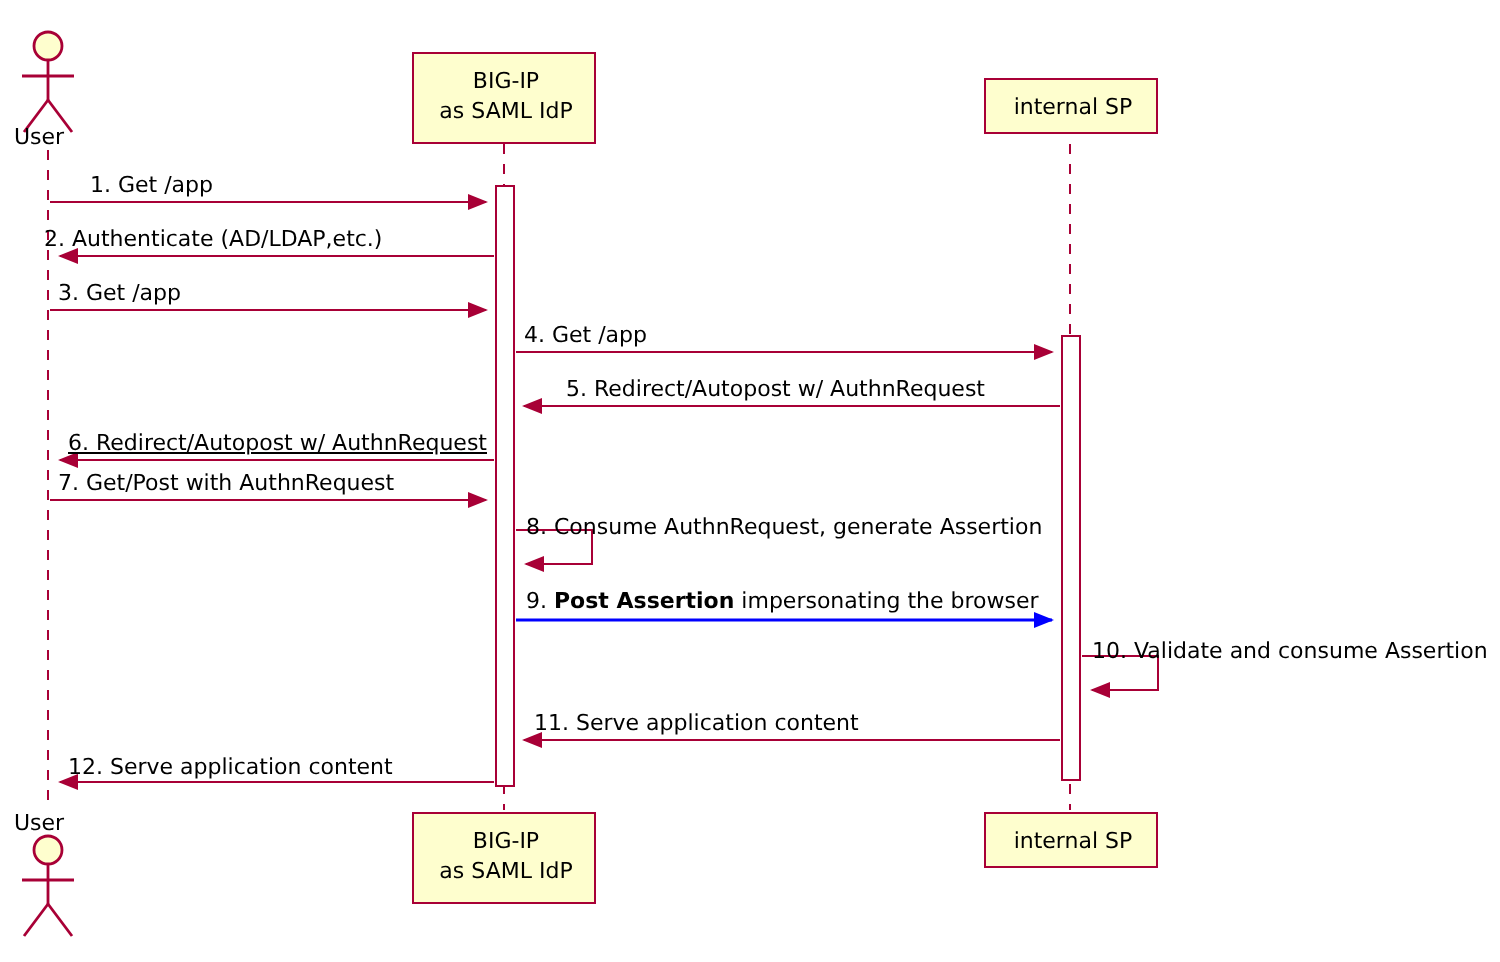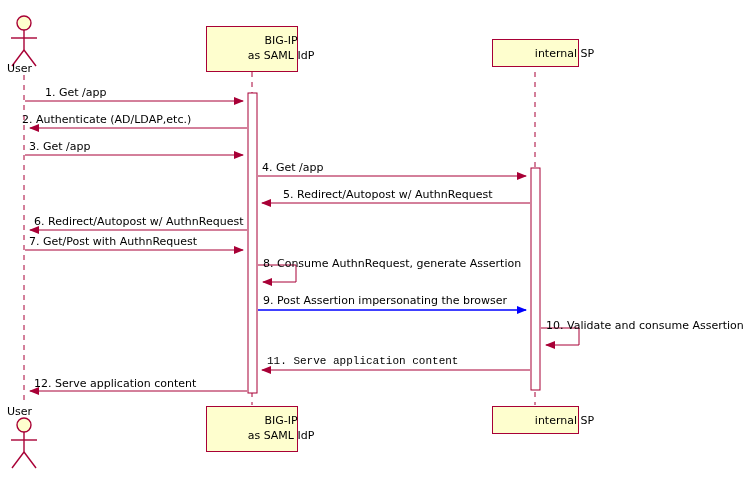--- a/index.html
+++ b/index.html
@@ -26,30 +26,29 @@
   .box-label,
   .msg-label {
     position: absolute;
     font-size: 11px;
     color: #000000;
     white-space: nowrap;
     line-height: 13px;
   }
   .box-label {
     text-align: center;
-    padding-left: 28px;
   }
   .participant-box {
     position: absolute;
     background: #FEFECE;
     border: 1px solid #A80036;
     box-sizing: border-box;
   }
   .msg-label.bold-part b {
-    font-weight: normal;
+    font-weight: bold;
   }
 </style>
 </head>
 <body>
 
 <div id="canvas">
 
   <svg class="layer" viewBox="0 0 750 481">
 
     <defs>
@@ -168,27 +167,27 @@
   <div class="msg-label" style="left:45px; top:86px;">1. Get /app</div>
 
   <div class="msg-label" style="left:22px; top:113px;">2. Authenticate (AD/LDAP,etc.)</div>
 
   <div class="msg-label" style="left:29px; top:140px;">3. Get /app</div>
 
   <div class="msg-label" style="left:262px; top:161px;">4. Get /app</div>
 
   <div class="msg-label" style="left:283px; top:188px;">5. Redirect/Autopost w/ AuthnRequest</div>
 
-  <div class="msg-label" style="left:34px; top:215px;">6. Redirect/Autopost w/ AuthnRequest</div>
+  <div class="msg-label" style="left:34px; top:215px;text-decoration:underline;">6. Redirect/Autopost w/ AuthnRequest</div>
 
   <div class="msg-label" style="left:29px; top:235px;">7. Get/Post with AuthnRequest</div>
 
   <div class="msg-label" style="left:263px; top:257px;">8. Consume AuthnRequest, generate Assertion</div>
 
   <div class="msg-label bold-part" style="left:263px; top:294px;"><span>9. </span><b>Post Assertion</b><span> impersonating the browser</span></div>
 
   <div class="msg-label" style="left:546px; top:319px;">10. Validate and consume Assertion</div>
 
-  <div class="msg-label" style="left:267px; top:355px;font-family:Liberation Mono, monospace;">11. Serve application content</div>
+  <div class="msg-label" style="left:267px; top:355px;">11. Serve application content</div>
 
   <div class="msg-label" style="left:34px; top:377px;">12. Serve application content</div>
 
 </div>
 
 </body></html>

